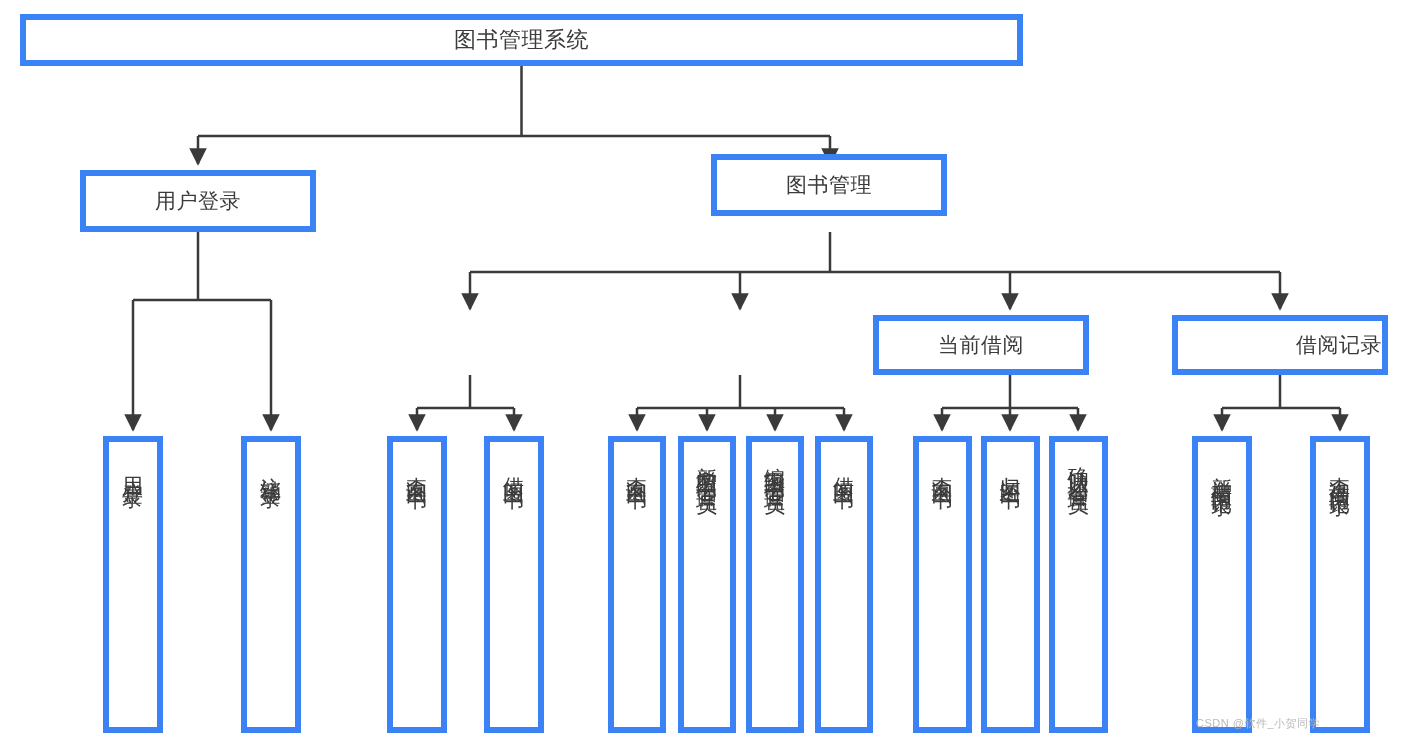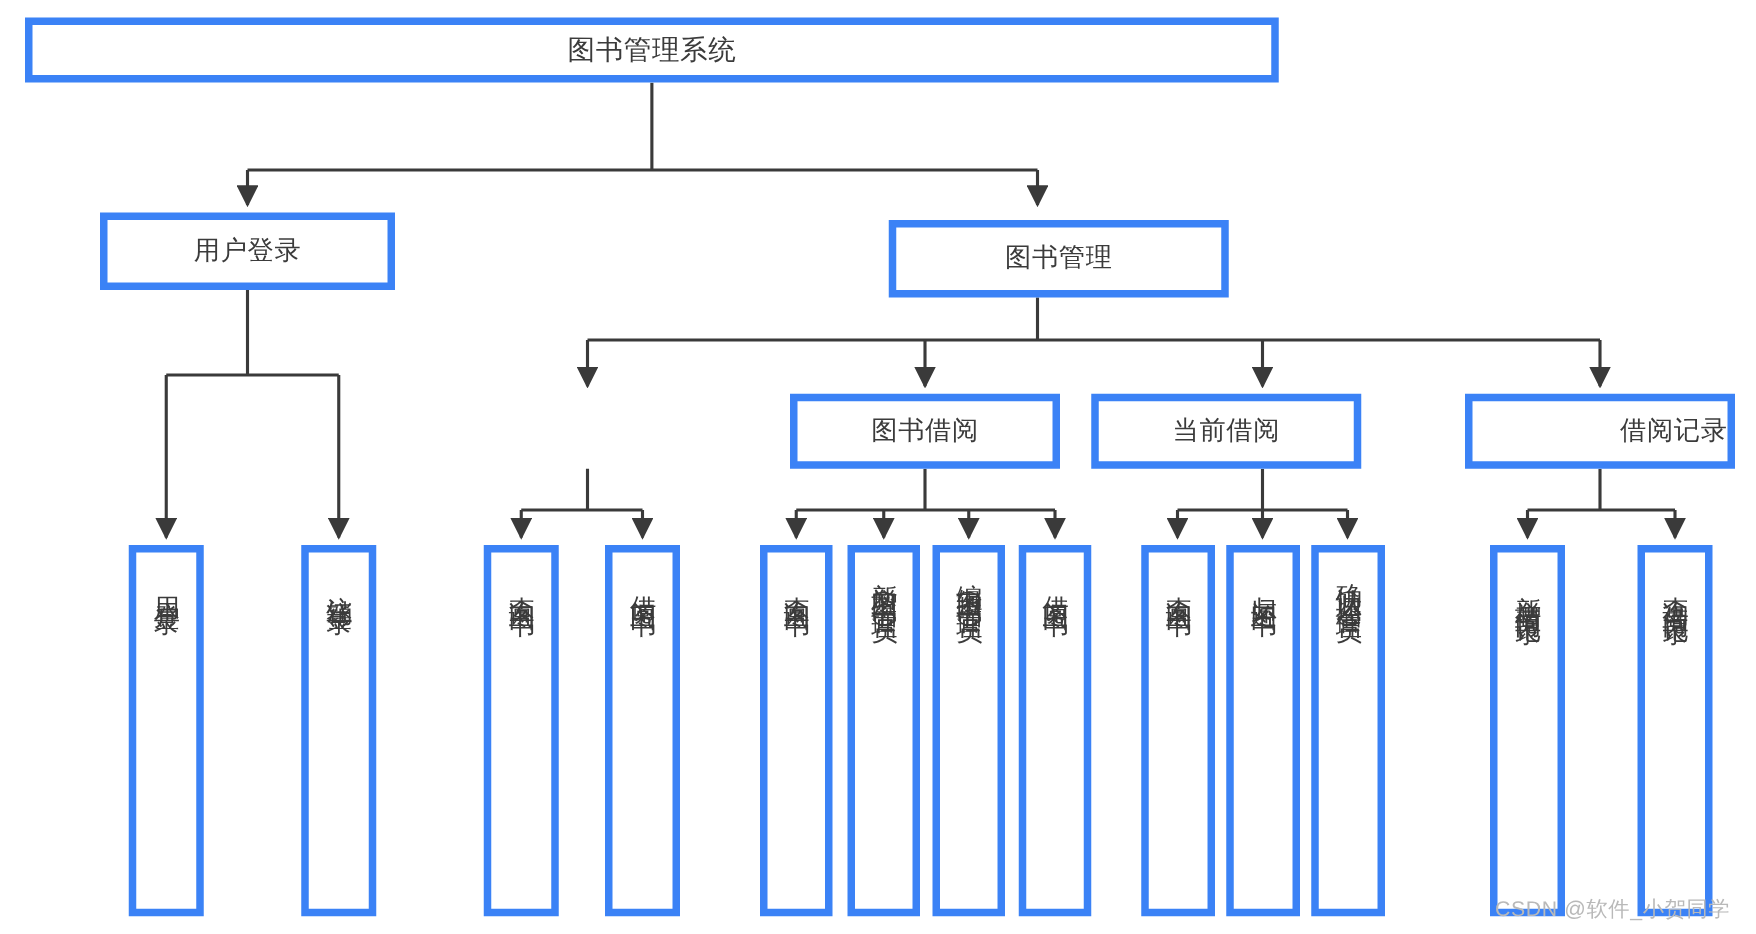--- a/index.html
+++ b/index.html
@@ -54,21 +54,21 @@
   .node.vert .label {
     writing-mode: vertical-rl;
     text-orientation: upright;
     font-size: 21px;
     letter-spacing: 4px;
     line-height: 1;
   }
   .watermark {
     position: absolute;
     color: #b9b9b9;
-    font-size: 17px;
+    font-size: 11px;
     letter-spacing: 0.5px;
     white-space: nowrap;
   }
 </style>
 </head>
 <body>
 
 <div id="canvas">
 
   <svg id="wires" viewBox="0 0 1405 747" xmlns="http://www.w3.org/2000/svg">
@@ -121,27 +121,24 @@
     </g>
   </svg>
 
   <div class="node root horiz" style="left:20px; top:14px; width:1003px; height:52px;">
     <span class="label">图书管理系统</span>
   </div>
 
   <div class="node horiz" style="left:80px; top:170px; width:236px; height:62px;">
     <span class="label">用户登录</span>
   </div>
-  <div class="node horiz" style="left:711px; top:176px; width:272px; height:62px;">
+  <div class="node horiz" style="left:711px; top:154px; width:236px; height:62px;">
     <span class="label">图书管理</span>
   </div>
 
-  <div class="node horiz" style="left:632px; top:315px; width:216px; height:60px;">
-    <span class="label">图书借阅</span>
-  </div>
   <div class="node horiz" style="left:873px; top:315px; width:216px; height:60px;">
     <span class="label">当前借阅</span>
   </div>
   <div class="node horiz" style="left:1172px; top:315px; width:216px; height:60px;justify-content:flex-end;">
     <span class="label">借阅记录</span>
   </div>
 
   <div class="node vert" style="left:103px; top:436px; width:60px; height:297px;">
     <span class="label">用户登录</span>
   </div>

